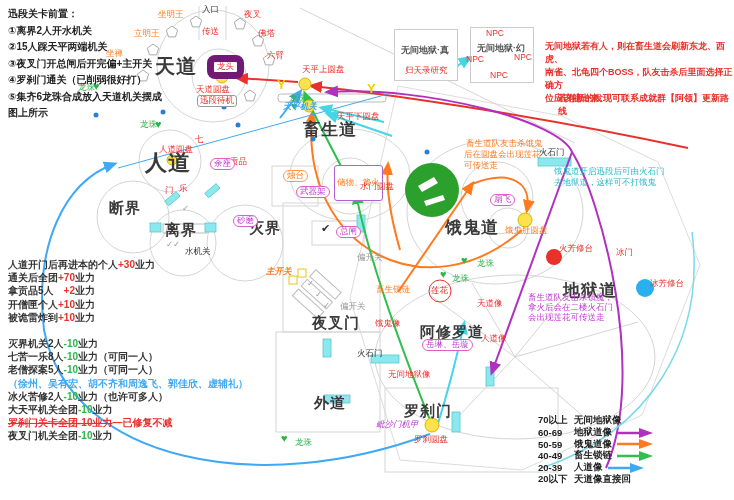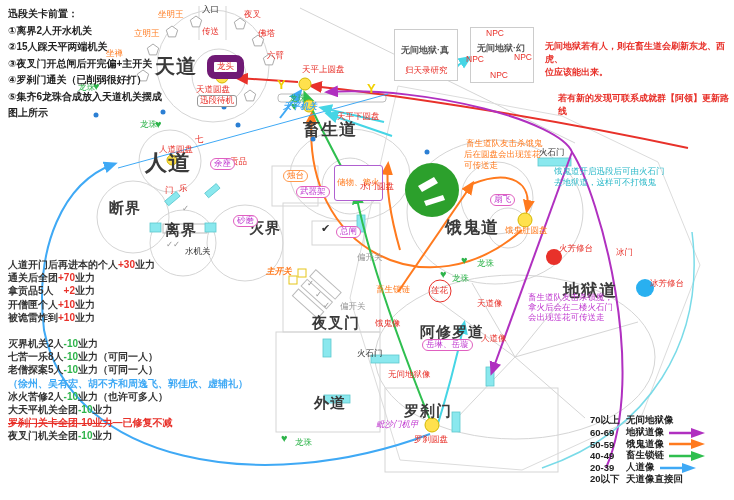--- a/index.html
+++ b/index.html
@@ -25,21 +25,21 @@
          color:#222;line-height:16.5px;}
   .karma{position:absolute;left:8px;top:258px;z-index:3;font-size:10px;font-weight:bold;
          color:#222;line-height:13.2px;}
   .karma .grp2{margin-top:13px;}
   .plus{color:#e8312a;} .minus{color:#2db34a;} .blue{color:#3fa9f5;}
   .strike{color:#e8312a;text-decoration:line-through;} .red{color:#e8312a;}
   .warn{position:absolute;left:545px;top:40px;z-index:3;width:190px;font-size:9px;
         font-weight:bold;color:#e8312a;line-height:13px;}
   .contact{position:absolute;left:558px;top:92px;z-index:3;font-size:9px;font-weight:bold;color:#e8312a;}
   .wbox{position:absolute;border:1px solid #ccc;background:#fff;z-index:1;}
-  .legend{position:absolute;left:590px;top:415px;z-index:3;font-size:9.5px;font-weight:bold;color:#222;}
+  .legend{position:absolute;left:538px;top:415px;z-index:3;font-size:9.5px;font-weight:bold;color:#222;}
   .legend .row{height:11.7px;display:flex;align-items:center;}
   .legend .rng{width:36px;} .legend .lbl{margin-right:4px;}
 </style>
 </head>
 <body>
 
 <div class="stage">
 
   <svg class="map" width="734" height="500">
     <defs>
@@ -284,20 +284,21 @@
         <div>②15人踩天平两端机关</div>
         <div>③夜叉门开总闸后开完偏+主开关</div>
         <div>④罗刹门通关（已削弱很好打）</div>
         <div>⑤集齐6龙珠合成放入天道机关摆成</div>
         <div>图上所示</div>
       </div>
   </div>
 
   <div class="warn">
     <div>无间地狱若有人，则在畜生道会刷新东龙、西虎、</div>
+    <div>南雀、北龟四个BOSS，队友击杀后里面选择正确方</div>
     <div>位应该能出来。</div>
   </div>
   <div class="contact">若有新的发现可联系成就群【阿领】更新路线</div>
 
   <div class="karma">
     <div>
         <div><span class="k">人道开门后再进本的个人</span><span class="plus">+30</span><span class="k">业力</span></div>
         <div><span class="k">通关后全团</span><span class="plus">+70</span><span class="k">业力</span></div>
         <div><span class="k">拿贡品5人　</span><span class="plus">+2</span><span class="k">业力</span></div>
         <div><span class="k">开僧匣个人</span><span class="plus">+10</span><span class="k">业力</span></div>

